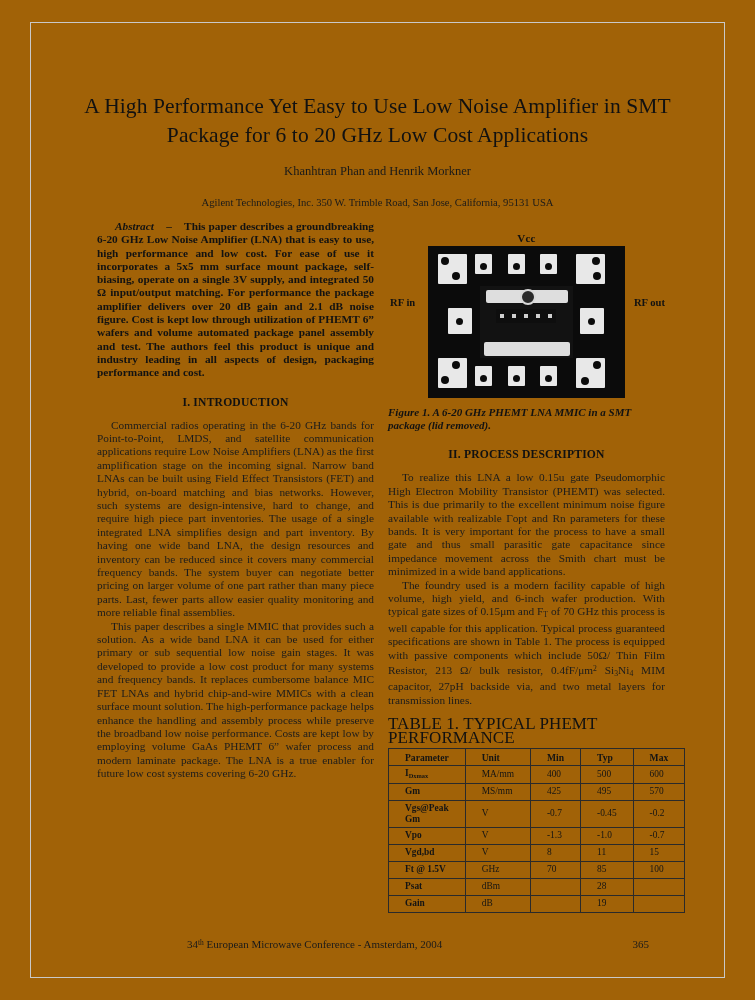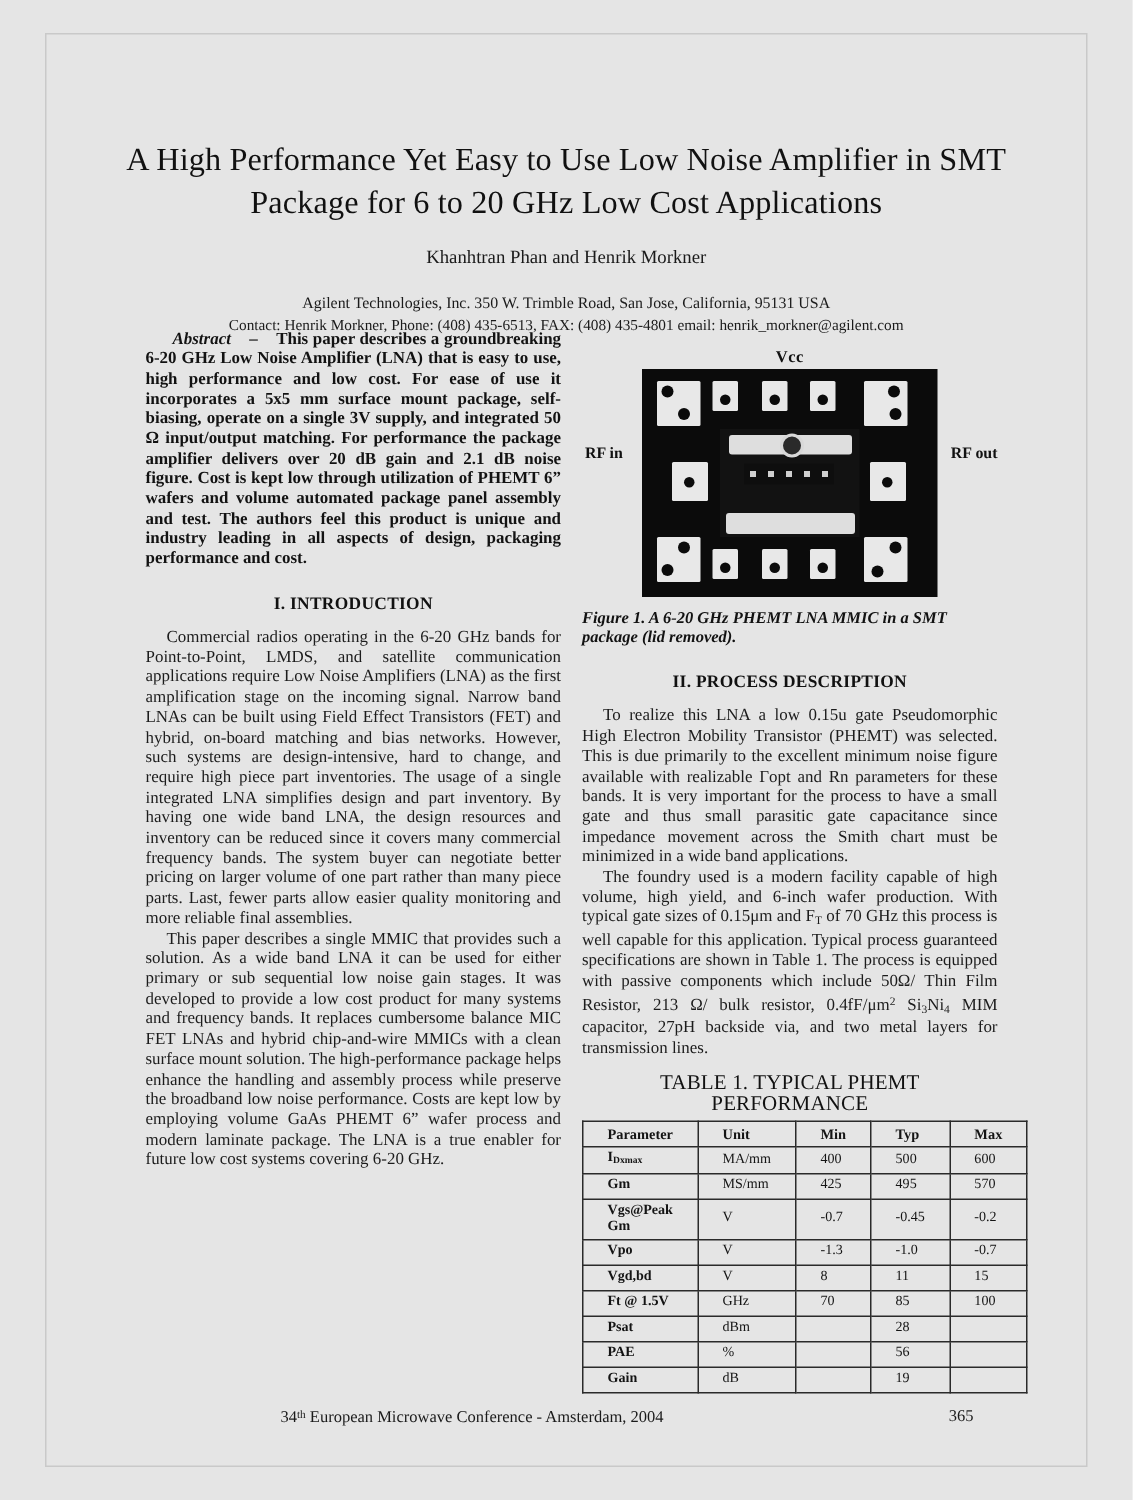--- a/index.html
+++ b/index.html
@@ -13,21 +13,21 @@
     overflow: hidden;
     font-family: "Liberation Serif", "DejaVu Serif", serif;
     color: #1a1a1a;
     position: relative;
   }
   .page {
     position: absolute;
     left: 0; top: 0;
     width: 755px;
     height: 1000px;
-    background: #e5e5e5;
+    background: #a16207;
     box-sizing: border-box;
   }
   .page-border {
     position: absolute;
     left: 30px; top: 22px;
     width: 695px; height: 956px;
     border: 1px solid #c9c9c9;
     box-sizing: border-box;
     pointer-events: none;
   }
@@ -191,23 +191,22 @@
     line-height: 13.2px;
     font-weight: bold;
     font-style: italic;
     text-align: left;
     color: #121212;
   }
 
   
   .table-caption {
     margin: 10px 0 3px 0;
-    font-size: 14px;
+    font-size: 17px;
     line-height: 14px;
-    text-align: center;
     color: #111;
     letter-spacing: 0.1px;
   }
   table.perf {
     border-collapse: collapse;
     width: 258px;
     margin: 0 auto;
     font-size: 9.4px;
     color: #141414;
   }
@@ -252,21 +251,20 @@
 </head>
 <body>
 
 <div class="page">
   <div class="page-border"></div>
 
   <div class="title-block">
     <h1 class="doc-title">A High Performance Yet Easy to Use Low Noise Amplifier in SMT Package for 6 to 20 GHz Low Cost Applications</h1>
     <div class="authors">Khanhtran Phan and Henrik Morkner</div>
     <div class="affiliation">Agilent Technologies, Inc. 350 W. Trimble Road, San Jose, California, 95131 USA</div>
-    <div class="contact">Contact: Henrik Morkner, Phone: (408) 435-6513, FAX: (408) 435-4801 email: henrik_morkner@agilent.com</div>
   </div>
 
   <div class="col-left">
     <p class="abstract"><span class="abs-word">Abstract</span>&nbsp;&nbsp;&nbsp;&nbsp;<span>–</span>&nbsp;&nbsp;&nbsp;&nbsp;<span>This paper describes a groundbreaking 6-20 GHz Low Noise Amplifier (LNA) that is easy to use, high performance and low cost. For ease of use it incorporates a 5x5 mm surface mount package, self-biasing, operate on a single 3V supply, and integrated 50 Ω input/output matching. For performance the package amplifier delivers over 20 dB gain and 2.1 dB noise figure. Cost is kept low through utilization of PHEMT 6” wafers and volume automated package panel assembly and test. The authors feel this product is unique and industry leading in all aspects of design, packaging performance and cost.</span></p>
 
     <h2 class="section">I. INTRODUCTION</h2>
 
     <p class="body">Commercial radios operating in the 6-20 GHz bands for Point-to-Point, LMDS, and satellite communication applications require Low Noise Amplifiers (LNA) as the first amplification stage on the incoming signal. Narrow band LNAs can be built using Field Effect Transistors (FET) and hybrid, on-board matching and bias networks. However, such systems are design-intensive, hard to change, and require high piece part inventories. The usage of a single integrated LNA simplifies design and part inventory. By having one wide band LNA, the design resources and inventory can be reduced since it covers many commercial frequency bands. The system buyer can negotiate better pricing on larger volume of one part rather than many piece parts. Last, fewer parts allow easier quality monitoring and more reliable final assemblies.</p>
     <p class="body">This paper describes a single MMIC that provides such a solution. As a wide band LNA it can be used for either primary or sub sequential low noise gain stages. It was developed to provide a low cost product for many systems and frequency bands. It replaces cumbersome balance MIC FET LNAs and hybrid chip-and-wire MMICs with a clean surface mount solution. The high-performance package helps enhance the handling and assembly process while preserve the broadband low noise performance. Costs are kept low by employing volume GaAs PHEMT 6” wafer process and modern laminate package. The LNA is a true enabler for future low cost systems covering 6-20 GHz.</p>
   </div>
@@ -408,27 +406,20 @@
             <td>100</td>
           </tr>
           <tr>
             <td class="param">Psat</td>
             <td>dBm</td>
             <td></td>
             <td>28</td>
             <td></td>
           </tr>
           <tr>
-            <td class="param">PAE</td>
-            <td>%</td>
-            <td></td>
-            <td>56</td>
-            <td></td>
-          </tr>
-          <tr>
             <td class="param">Gain</td>
             <td>dB</td>
             <td></td>
             <td>19</td>
             <td></td>
           </tr>
         </tbody>
     </table>
   </div>
 

